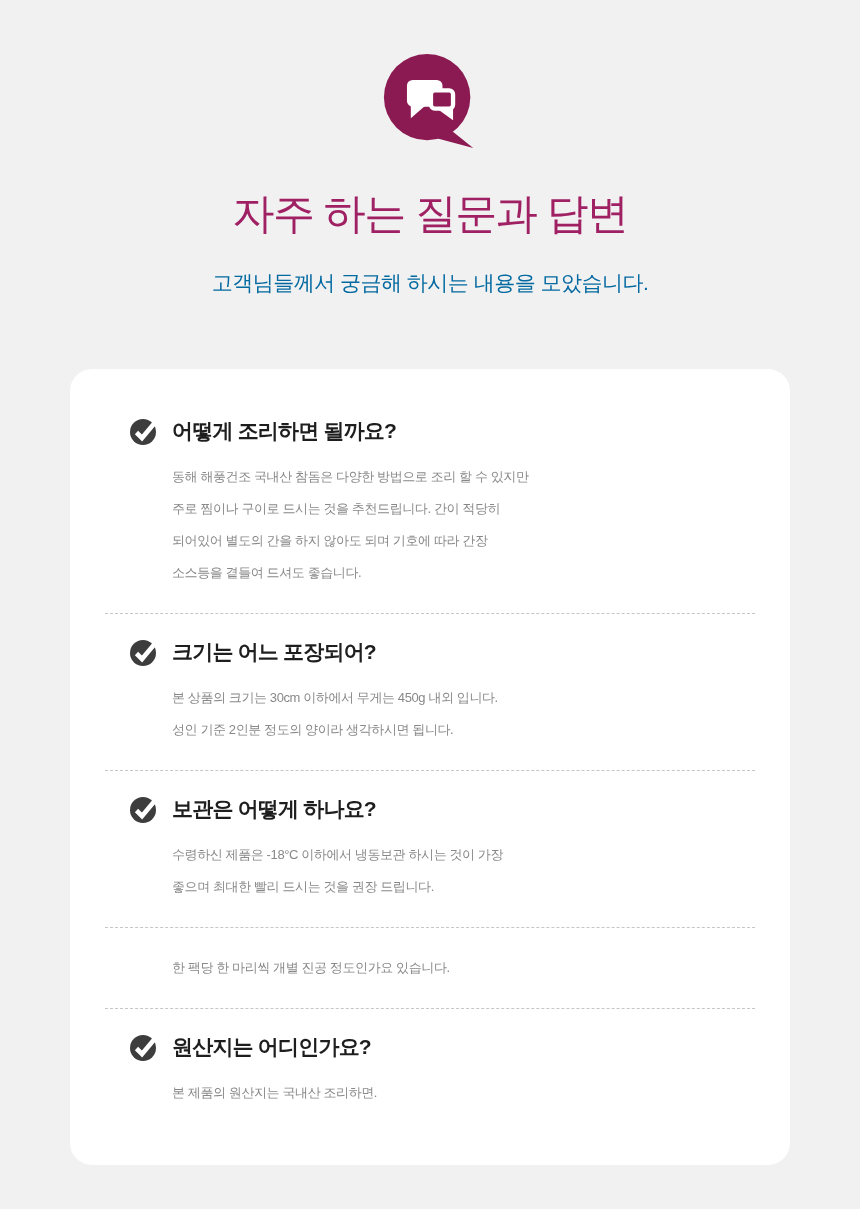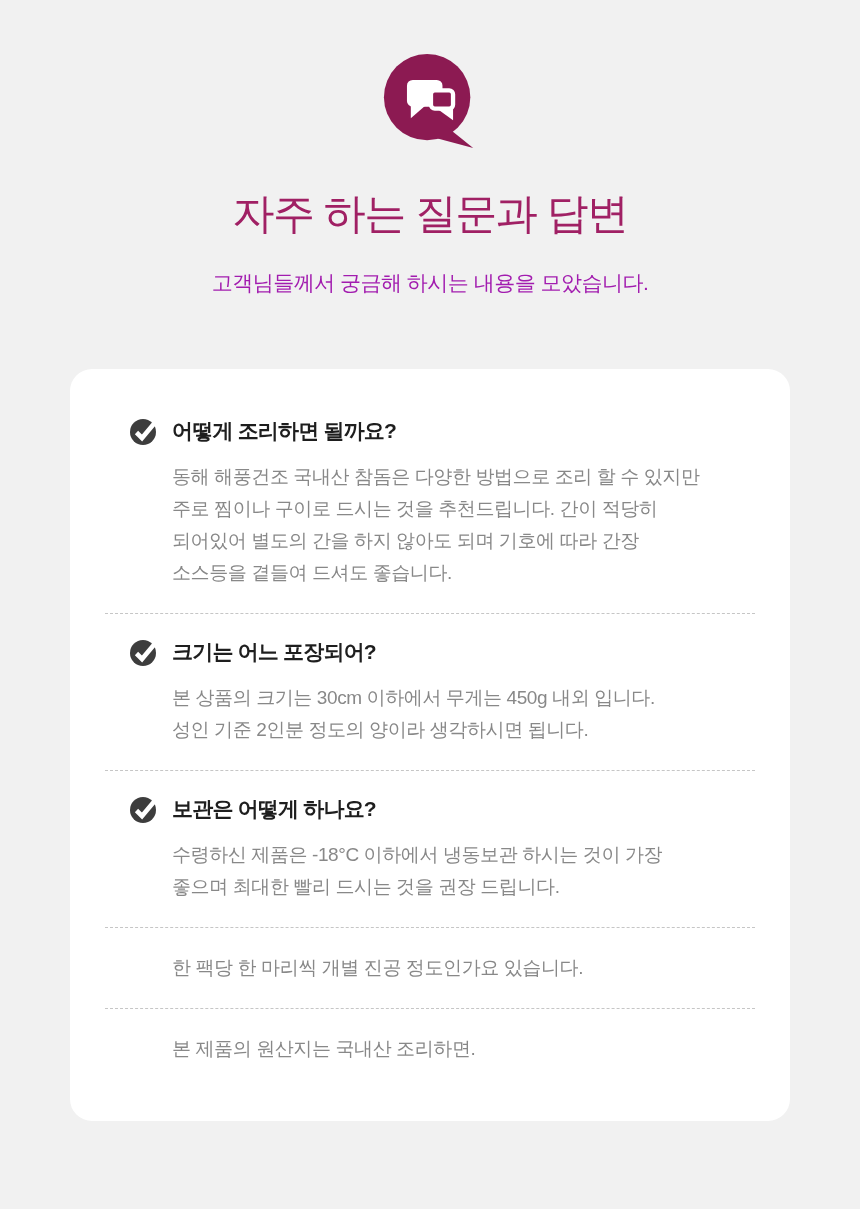--- a/index.html
+++ b/index.html
@@ -21,21 +21,21 @@
     margin: 32px 0 0;
     font-size: 42px;
     font-weight: 400;
     letter-spacing: -1.5px;
     color: #a02064;
   }
   .subtitle {
     margin: 27px 8px 0;
     font-size: 21px;
     letter-spacing: -0.5px;
-    color: #a21caf;
+    color: #0369a1;
   }
 
   
   .card {
     background: #ffffff;
     border-radius: 22px;
     margin: 72px 70px 0;
     padding: 48px 35px 56px;
   }
   .faq-item { padding: 0 25px; }
@@ -44,21 +44,21 @@
   .check-icon svg { display: block; width: 28px; height: 28px; }
   .question {
     margin: 0;
     font-size: 21px;
     font-weight: 700;
     letter-spacing: -0.8px;
     color: #1e1e1e;
   }
   .answer {
     margin: 16px 0 0 42px;
-    font-size: 19px;
+    font-size: 13px;
     line-height: 32px;
     letter-spacing: -0.4px;
     color: #888888;
     white-space: pre-line;
   }
   .sep {
     border: none;
     border-top: 1px dashed #c6c6c6;
     margin: 24px 0;
     height: 0;
@@ -141,17 +141,26 @@
 
     <hr class="sep">
 
     <article class="faq-item">
       <p class="answer">한 팩당 한 마리씩 개별 진공 정도인가요 있습니다.</p>
     </article>
 
     <hr class="sep">
 
     <article class="faq-item">
+      <div class="q-row">
+        <span class="check-icon">
+          <svg viewBox="0 0 28 28" xmlns="http://www.w3.org/2000/svg">
+            <circle cx="13" cy="15" r="13" fill="#3d3d3d"></circle>
+            <path d="M6.5 15.5 L12 21 L25 5.5" fill="none" stroke="#ffffff" stroke-width="4.6"></path>
+          </svg>
+        </span>
+        <h2 class="question">원산지는 어디인가요?</h2>
+      </div>
       <p class="answer">본 제품의 원산지는 국내산 조리하면.</p>
     </article>
 
   </section>
 </div>
 
 </body></html>

